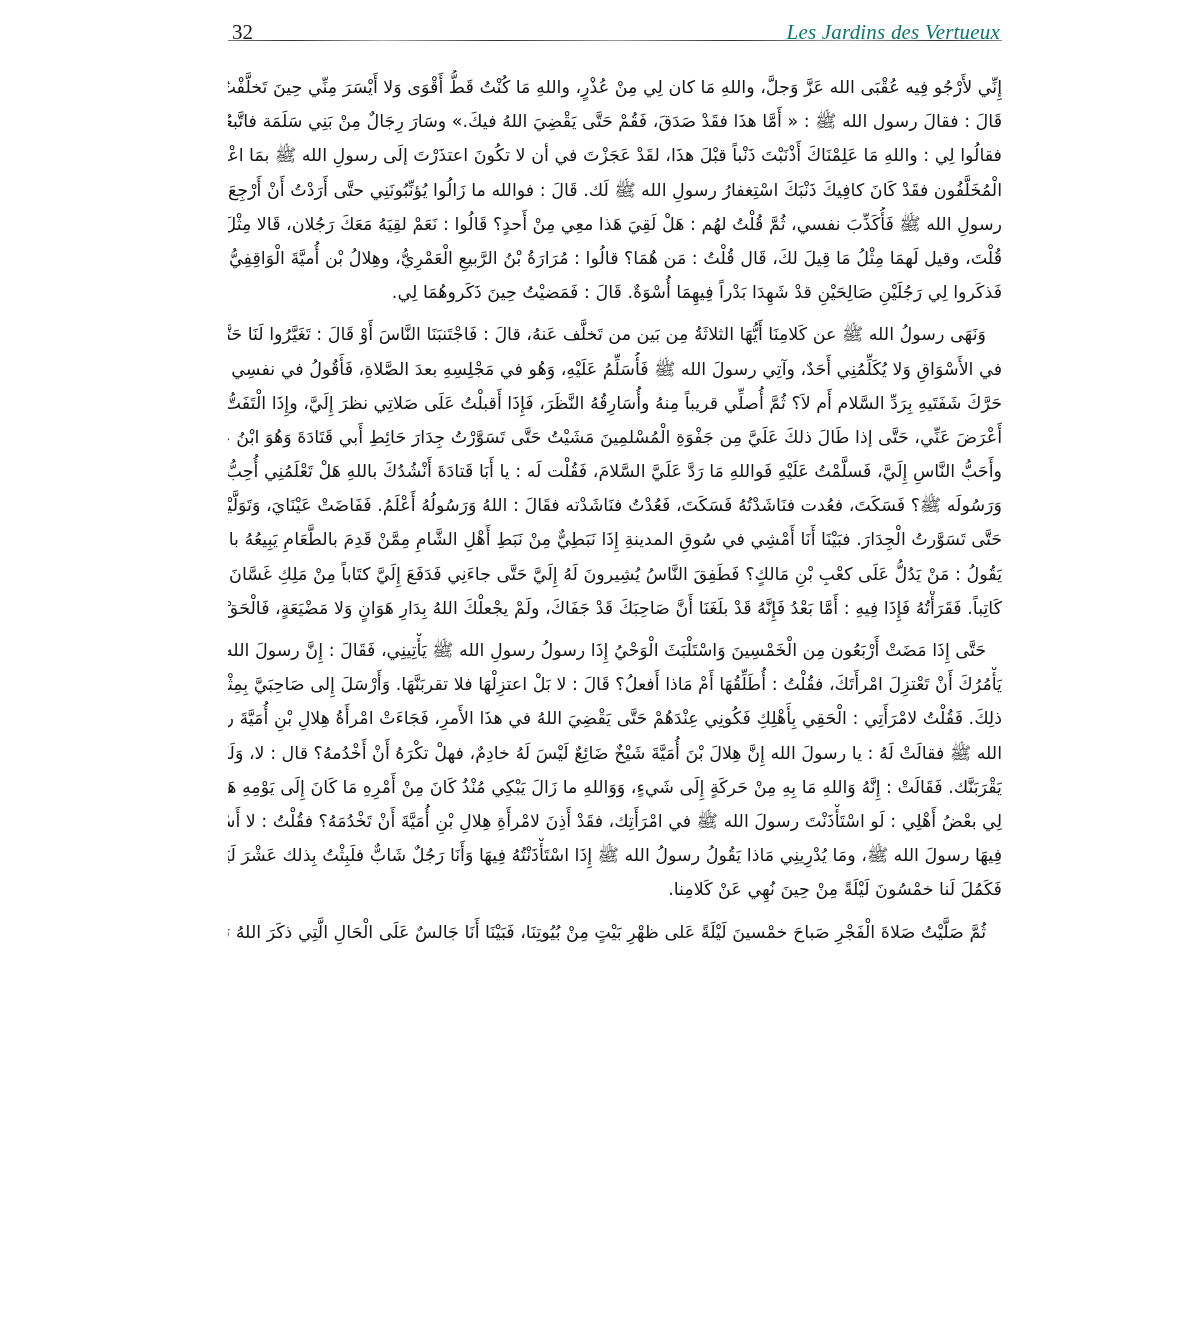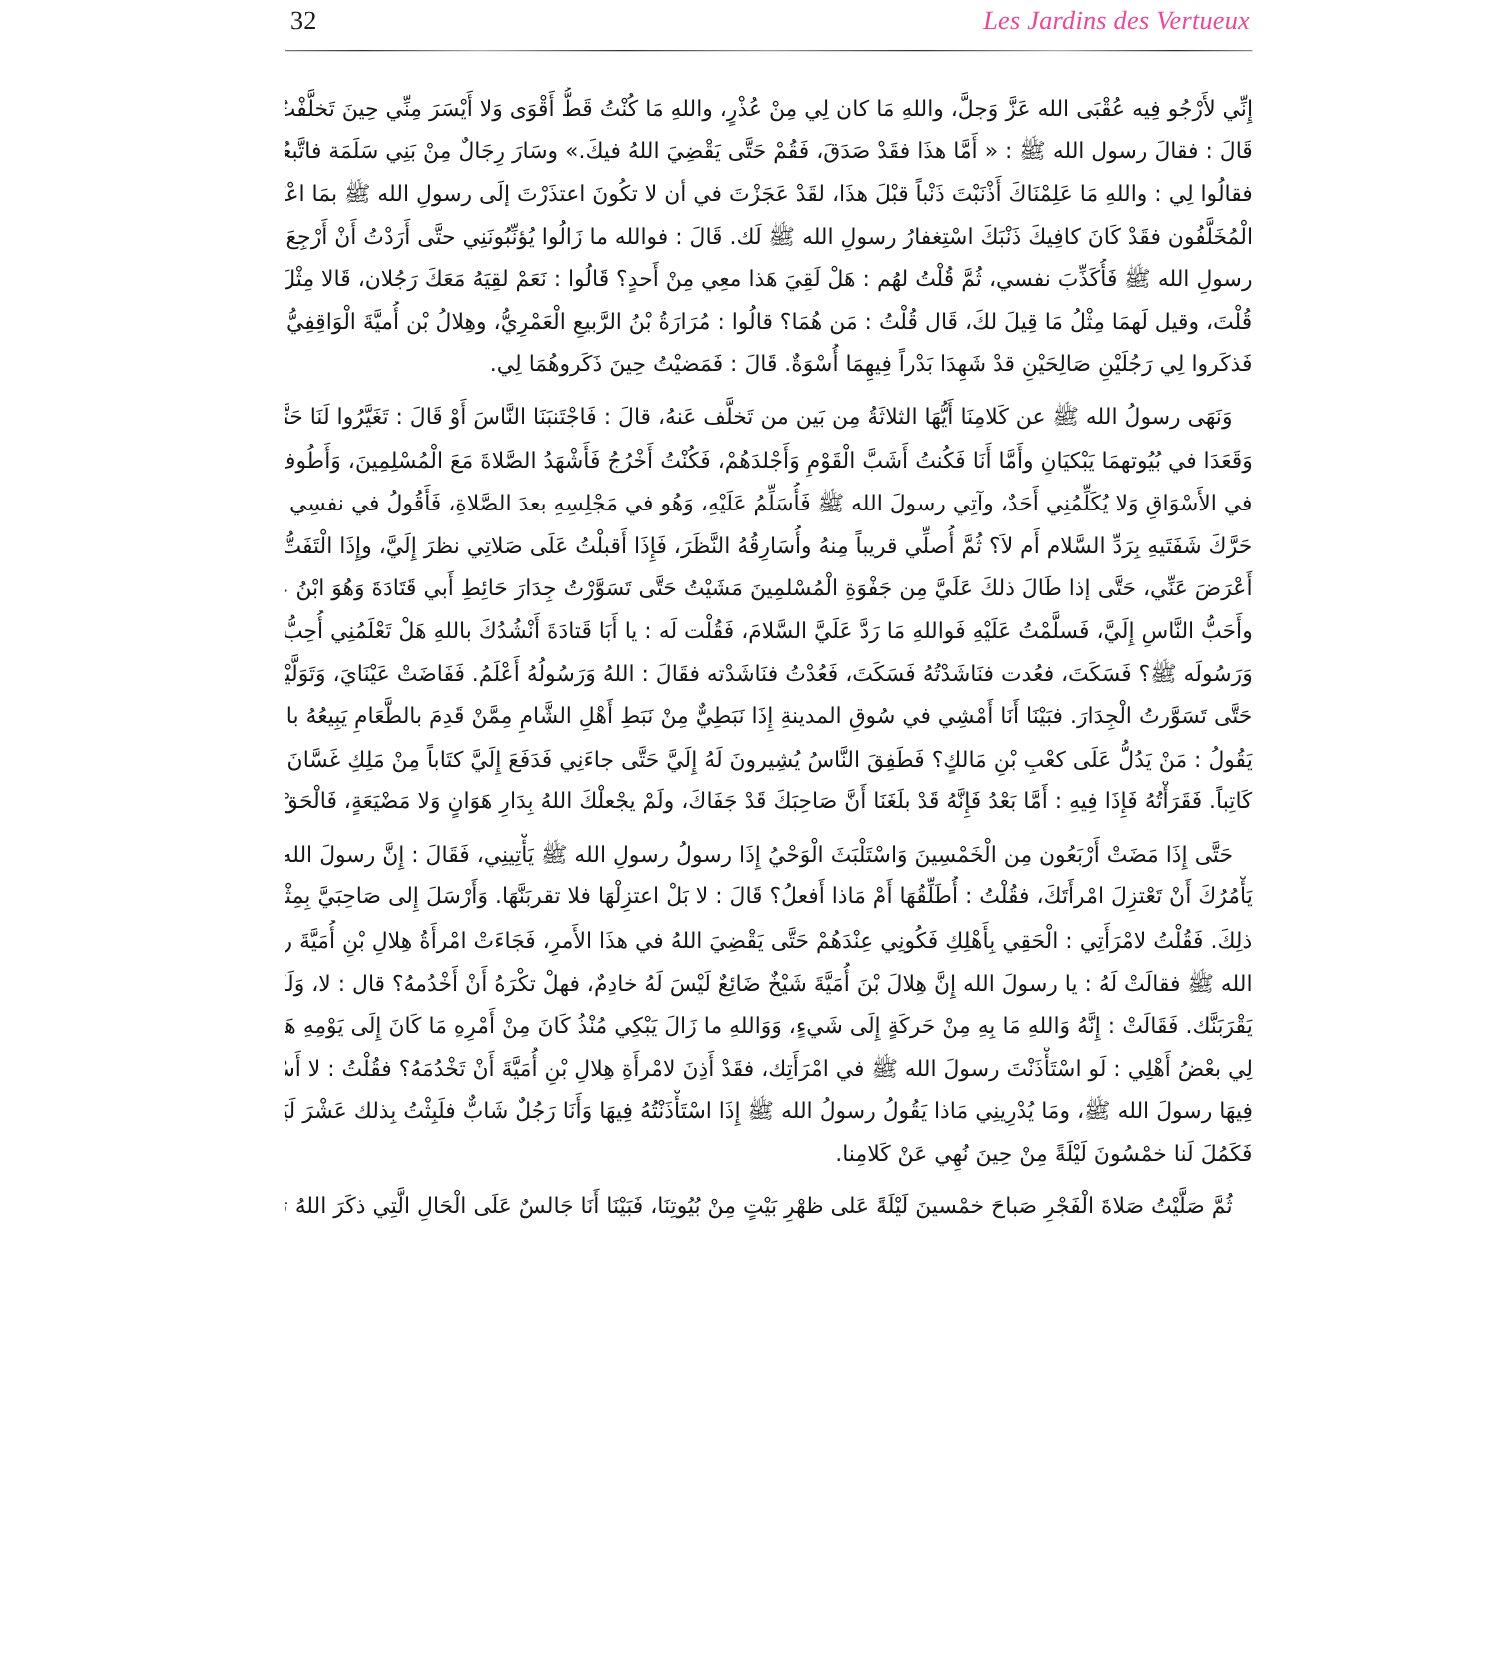--- a/index.html
+++ b/index.html
@@ -11,37 +11,37 @@
       width: 1200px;
       height: 1332px;
       position: relative;
       overflow: hidden;
       font-family: "DejaVu Serif", serif;
       color: #111111;
     }
     .page-header {
       position: absolute;
       left: 232px;
-      top: 4px;
+      top: 20px;
       width: 768px;
       height: 30px;
       display: flex;
       justify-content: space-between;
       align-items: baseline;
     }
     .page-number {
       font-family: "Liberation Serif", serif;
       font-size: 21px;
       color: #1a1a1a;
     }
     .running-title {
       font-family: "Liberation Serif", serif;
       font-style: italic;
       font-size: 21px;
-      color: #ec4899;
+      color: #0f766e;
       letter-spacing: 0.2px;
     }
     .header-rule {
       position: absolute;
       left: 228px;
       top: 40px;
       width: 774px;
       height: 1px;
       background: linear-gradient(to right, #777 0%, #333 8%, #aaa 20%, #333 35%, #999 50%, #333 65%, #aaa 80%, #333 92%, #888 100%);
     }
@@ -91,21 +91,20 @@
       <span class="line">إِنِّي لأَرْجُو فِيه عُقْبَى الله عَزَّ وَجلَّ، واللهِ مَا كان لِي مِنْ عُذْرٍ، واللهِ مَا كُنْتُ قَطُّ أَقْوَى وَلا أَيْسَرَ مِنِّي حِينَ تَخلَّفْتُ عَنك.</span>
       <span class="line">قَالَ : فقالَ رسول الله ﷺ : « أَمَّا هذَا فقَدْ صَدَقَ، فَقُمْ حَتَّى يَقْضِيَ اللهُ فيكَ.» وسَارَ رِجَالٌ مِنْ بَنِي سَلَمَة فاتَّبعُوني،</span>
       <span class="line">فقالُوا لِي : واللهِ مَا عَلِمْنَاكَ أَذْنَبْتَ ذَنْباً قبْلَ هذَا، لقَدْ عَجَزْتَ في أن لا تكُونَ اعتذَرْتَ إلَى رسولِ الله ﷺ بمَا اعْتَذَرَ إِلَيهِ</span>
       <span class="line">الْمُخَلَّفُون فقَدْ كَانَ كافِيكَ ذَنْبَكَ اسْتِغفارُ رسولِ الله ﷺ لَك. قَالَ : فوالله ما زَالُوا يُؤنِّبُونَنِي حتَّى أَرَدْتُ أَنْ أَرْجِعَ إِلى</span>
       <span class="line">رسولِ الله ﷺ فَأُكَذِّبَ نفسي، ثُمَّ قُلْتُ لهُم : هَلْ لَقِيَ هَذا معِي مِنْ أَحدٍ؟ قَالُوا : نَعَمْ لقِيَهُ مَعَكَ رَجُلان، قَالا مِثْلَ مَا</span>
       <span class="line">قُلْتَ، وقيل لَهمَا مِثْلُ مَا قِيلَ لكَ، قَال قُلْتُ : مَن هُمَا؟ قالُوا : مُرَارَةُ بْنُ الرَّبيعِ الْعَمْرِيُّ، وهِلالُ بْن أُميَّةَ الْوَاقِفِيُّ؟ قَالَ :</span>
       <span class="line last">فَذكَروا لِي رَجُلَيْنِ صَالِحَيْنِ قدْ شَهِدَا بَدْراً فِيهِمَا أُسْوَةٌ. قَالَ : فَمَضيْتُ حِينَ ذَكَروهُمَا لِي.</span>
     </div>
     <div class="paragraph">
       <span class="line indent">وَنَهَى رسولُ الله ﷺ عن كَلامِنَا أَيُّهَا الثلاثَةُ مِن بَين من تَخلَّف عَنهُ، قالَ : فَاجْتَنبَنَا النَّاسَ أَوْ قَالَ : تَغَيَّرُوا لَنَا حَتَّى</span>
-      <span class="line">وَقَعَدَا في بُيُوتهمَا يَبْكيَانِ وأَمَّا أَنَا فَكُنتُ أَشَبَّ الْقَوْمِ وَأَجْلدَهُمْ، فَكُنْتُ أَخْرُجُ فَأَشْهَدُ الصَّلاةَ مَعَ الْمُسْلِمِينَ، وَأَطُوفُ</span>
       <span class="line">في الأَسْوَاقِ وَلا يُكَلِّمُنِي أَحَدٌ، وآتِي رسولَ الله ﷺ فَأُسَلِّمُ عَلَيْهِ، وَهُو في مَجْلِسِهِ بعدَ الصَّلاةِ، فَأَقُولُ في نفسِي : هَلْ</span>
       <span class="line">حَرَّكَ شَفَتَيهِ بِرَدِّ السَّلام أَم لاَ؟ ثُمَّ أُصلِّي قريباً مِنهُ وأُسَارِقُهُ النَّظَرَ، فَإِذَا أَقبلْتُ عَلَى صَلاتِي نظرَ إِلَيَّ، وإِذَا الْتَفَتُّ نَحْوَهُ</span>
       <span class="line">أَعْرَضَ عَنِّي، حَتَّى إذا طَالَ ذلكَ عَلَيَّ مِن جَفْوَةِ الْمُسْلمِينَ مَشَيْتُ حَتَّى تَسَوَّرْتُ جِدَارَ حَائِطِ أَبي قَتَادَةَ وَهُوَ ابْنُ عَمِّي</span>
       <span class="line">وأَحَبُّ النَّاسِ إِلَيَّ، فَسلَّمْتُ عَلَيْهِ فَواللهِ مَا رَدَّ عَلَيَّ السَّلامَ، فَقُلْت لَه : يا أَبَا قَتادَةَ أَنْشُدُكَ باللهِ هَلْ تَعْلَمُنِي أُحِبُّ اللهَ</span>
       <span class="line">وَرَسُولَه ﷺ؟ فَسَكَتَ، فعُدت فنَاشَدْتُهُ فَسَكَتَ، فَعُدْتُ فنَاشَدْته فقَالَ : اللهُ وَرَسُولُهُ أَعْلَمُ. فَفَاضَتْ عَيْنَايَ، وَتَوَلَّيْتُ</span>
       <span class="line">حَتَّى تَسَوَّرتُ الْجِدَارَ. فبَيْنَا أَنَا أَمْشِي في سُوقِ المدينةِ إِذَا نَبَطِيٌّ مِنْ نَبَطِ أَهْلِ الشَّامِ مِمَّنْ قَدِمَ بالطَّعَامِ يَبِيعُهُ بالمدينةِ</span>
       <span class="line">يَقُولُ : مَنْ يَدُلُّ عَلَى كعْبِ بْنِ مَالكٍ؟ فَطَفِقَ النَّاسُ يُشِيرونَ لَهُ إِلَيَّ حَتَّى جاءَنِي فَدَفَعَ إِلَيَّ كتَاباً مِنْ مَلِكِ غَسَّانَ، وكُنْتُ</span>
       <span class="line">كَاتِباً. فَقَرَأْتُهُ فَإِذَا فِيهِ : أَمَّا بَعْدُ فَإِنَّهُ قَدْ بلَغَنَا أَنَّ صَاحِبَكَ قَدْ جَفَاكَ، ولَمْ يجْعلْكَ اللهُ بِدَارِ هَوَانٍ وَلا مَضْيَعَةٍ، فَالْحَقْ بِنا</span>
     </div>
     <div class="paragraph">

